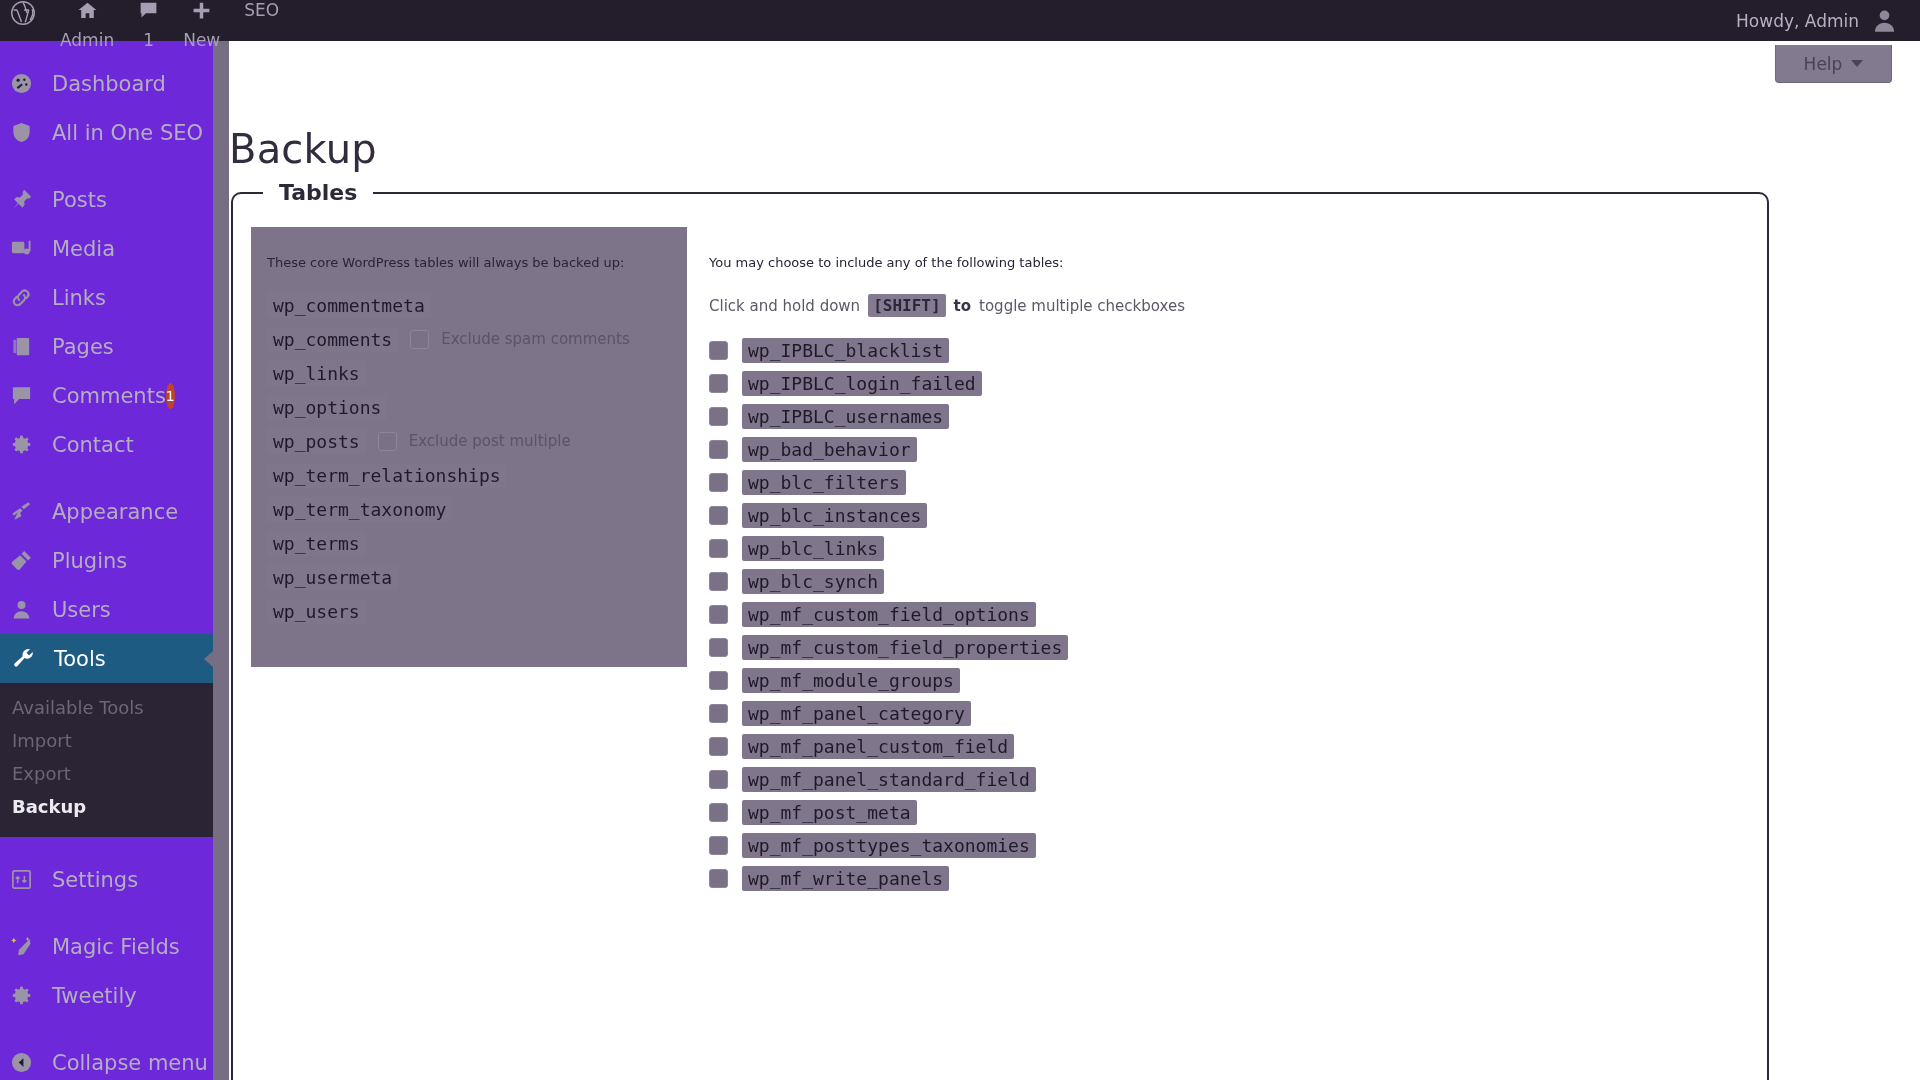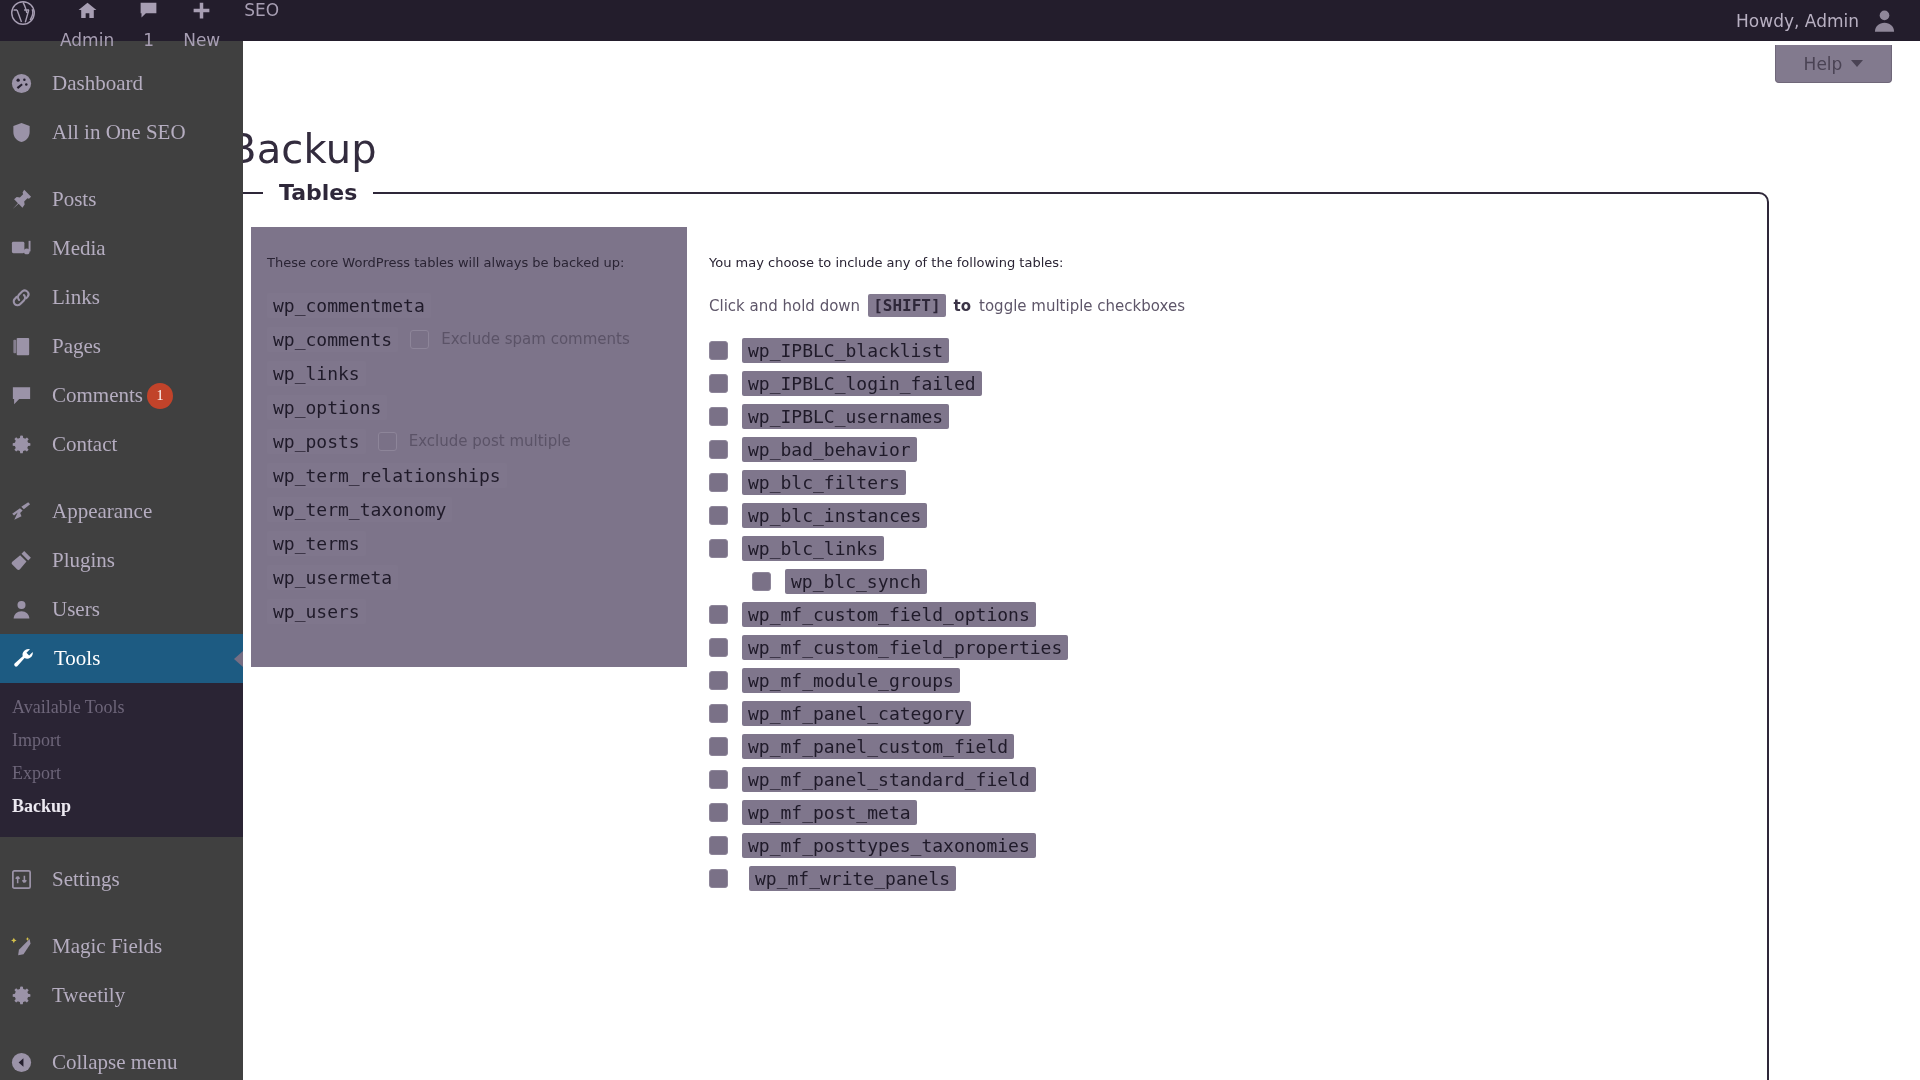--- a/index.html
+++ b/index.html
@@ -27,25 +27,24 @@
     color: #a79eb3; text-decoration: none; white-space: nowrap; flex-direction: column;
   }
   .ab-item.first { padding-left: 10px; }
   .ab-spacer { flex: 1; }
   .ab-right { display: flex; align-items: center; gap: 12px; padding-right: 22px; }
   .ab-icon { display: inline-flex; align-items: center; justify-content: center; }
 
   
   #adminmenu {
     position: absolute; top: 41px; left: 0;
-    width: 243px; height: 1039px;
-    background: #404040;
+    width: 213px; height: 1039px;
+    background: #6d28d9;
     z-index: 30;
     overflow: hidden;
-    font-family: Liberation Serif, serif;
   }
   .menu-sep { height: 18px; }
   .menu-item {
     position: relative;
     display: flex; align-items: center;
     height: 49px;
     padding-left: 10px;
     color: #b5adc0;
     font-size: 21px;
     cursor: pointer;
@@ -523,21 +522,21 @@
                 <span class="tbl-name">wp_blc_filters</span>
               </div>
               <div class="tbl-row" style="gap: 14px; margin-bottom: 11px;">
                 <span class="cb"></span>
                 <span class="tbl-name">wp_blc_instances</span>
               </div>
               <div class="tbl-row" style="gap: 14px; margin-bottom: 11px;">
                 <span class="cb"></span>
                 <span class="tbl-name">wp_blc_links</span>
               </div>
-              <div class="tbl-row" style="gap: 14px; margin-bottom: 11px; margin-left: 43px;">
+              <div class="tbl-row" style="gap: 14px; margin-bottom: 11px;">
                 <span class="cb"></span>
                 <span class="tbl-name">wp_blc_synch</span>
               </div>
               <div class="tbl-row" style="gap: 14px; margin-bottom: 11px;">
                 <span class="cb"></span>
                 <span class="tbl-name">wp_mf_custom_field_options</span>
               </div>
               <div class="tbl-row" style="gap: 14px; margin-bottom: 11px;">
                 <span class="cb"></span>
                 <span class="tbl-name">wp_mf_custom_field_properties</span>
@@ -559,21 +558,21 @@
                 <span class="tbl-name">wp_mf_panel_standard_field</span>
               </div>
               <div class="tbl-row" style="gap: 14px; margin-bottom: 11px;">
                 <span class="cb"></span>
                 <span class="tbl-name">wp_mf_post_meta</span>
               </div>
               <div class="tbl-row" style="gap: 14px; margin-bottom: 11px;">
                 <span class="cb"></span>
                 <span class="tbl-name">wp_mf_posttypes_taxonomies</span>
               </div>
-              <div class="tbl-row" style="gap: 21px; margin-bottom: 11px;">
+              <div class="tbl-row" style="gap: 14px; margin-bottom: 11px;">
                 <span class="cb"></span>
                 <span class="tbl-name">wp_mf_write_panels</span>
               </div>
             </div>
         </div>
 
       </div>
     </fieldset>
   </div>
 </div>

